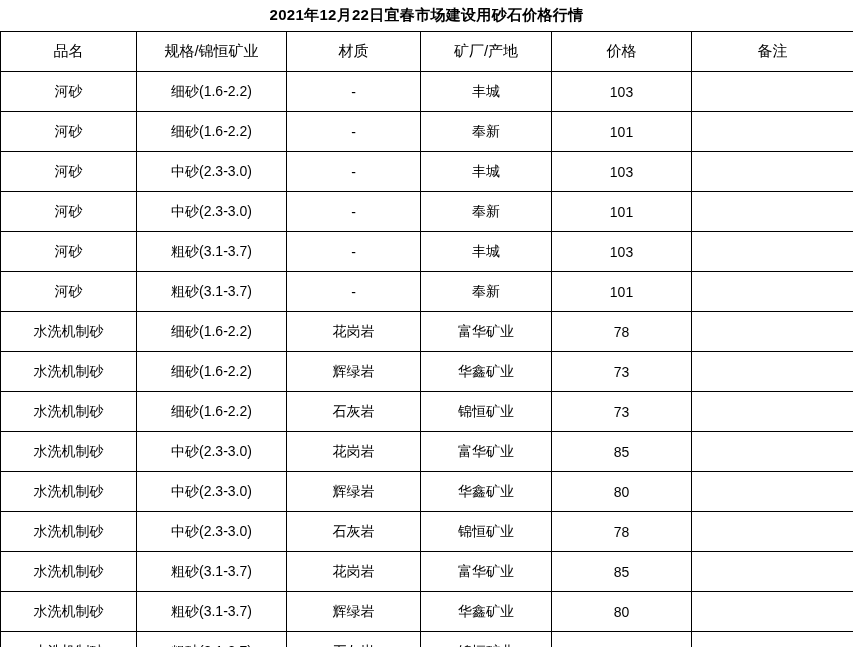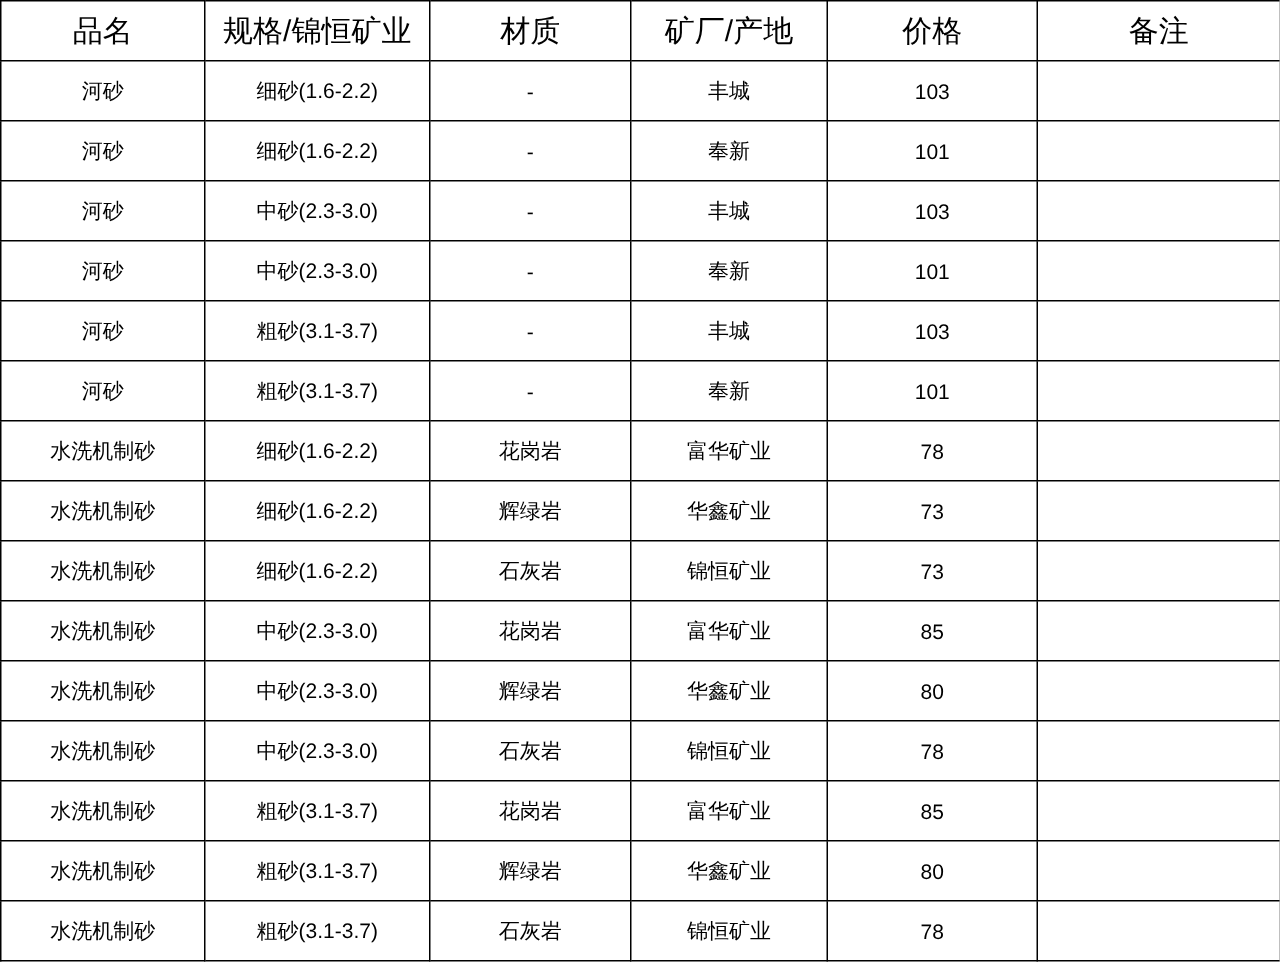--- a/index.html
+++ b/index.html
@@ -47,34 +47,37 @@
     border: 1px solid #000000;
     height: 39px;
     text-align: center;
     vertical-align: middle;
     padding: 0 2px;
     font-weight: normal;
     white-space: nowrap;
     overflow: hidden;
   }
   table.price-table thead th {
-    font-size: 20px;
+    font-size: 15px;
   }
   table.price-table tbody td {
     font-size: 14px;
   }
   table.price-table tbody td.dash {
     font-size: 14px;
   }
 </style>
 </head>
 <body>
 
 <div class="page">
 
+  <div class="title-bar">
+    <span>2021年12月22日宜春市场建设用砂石价格行情</span>
+  </div>
 
   <table class="price-table">
     <colgroup>
       <col class="c0">
       <col class="c1">
       <col class="c2">
       <col class="c3">
       <col class="c4">
       <col class="c5">
     </colgroup>

